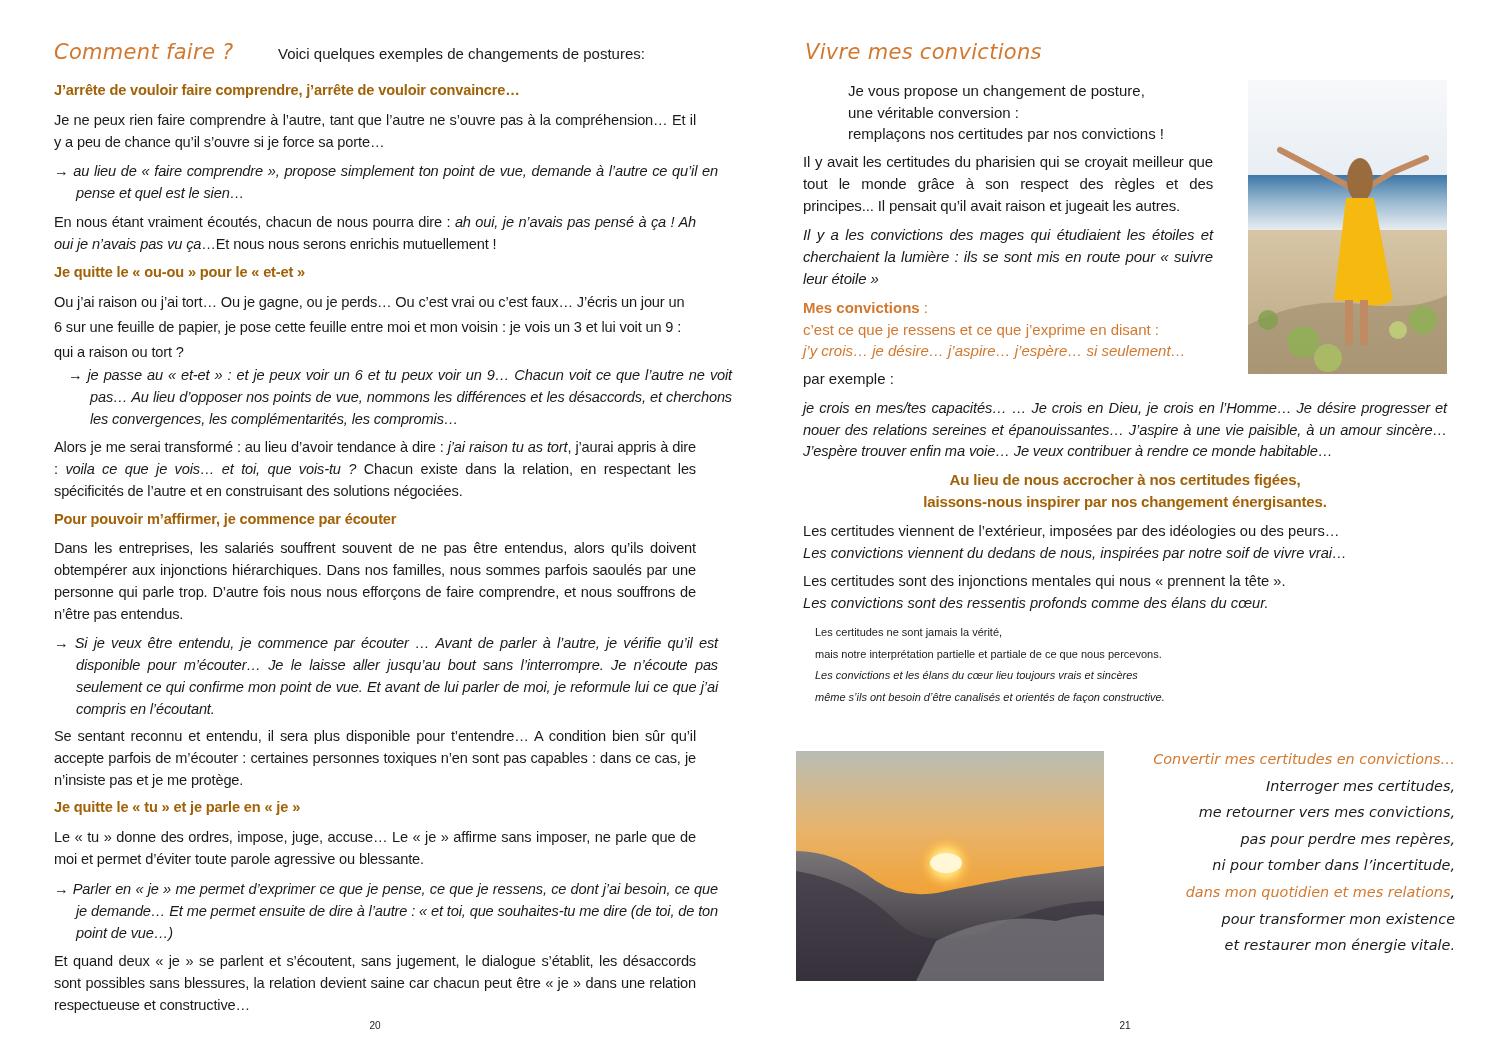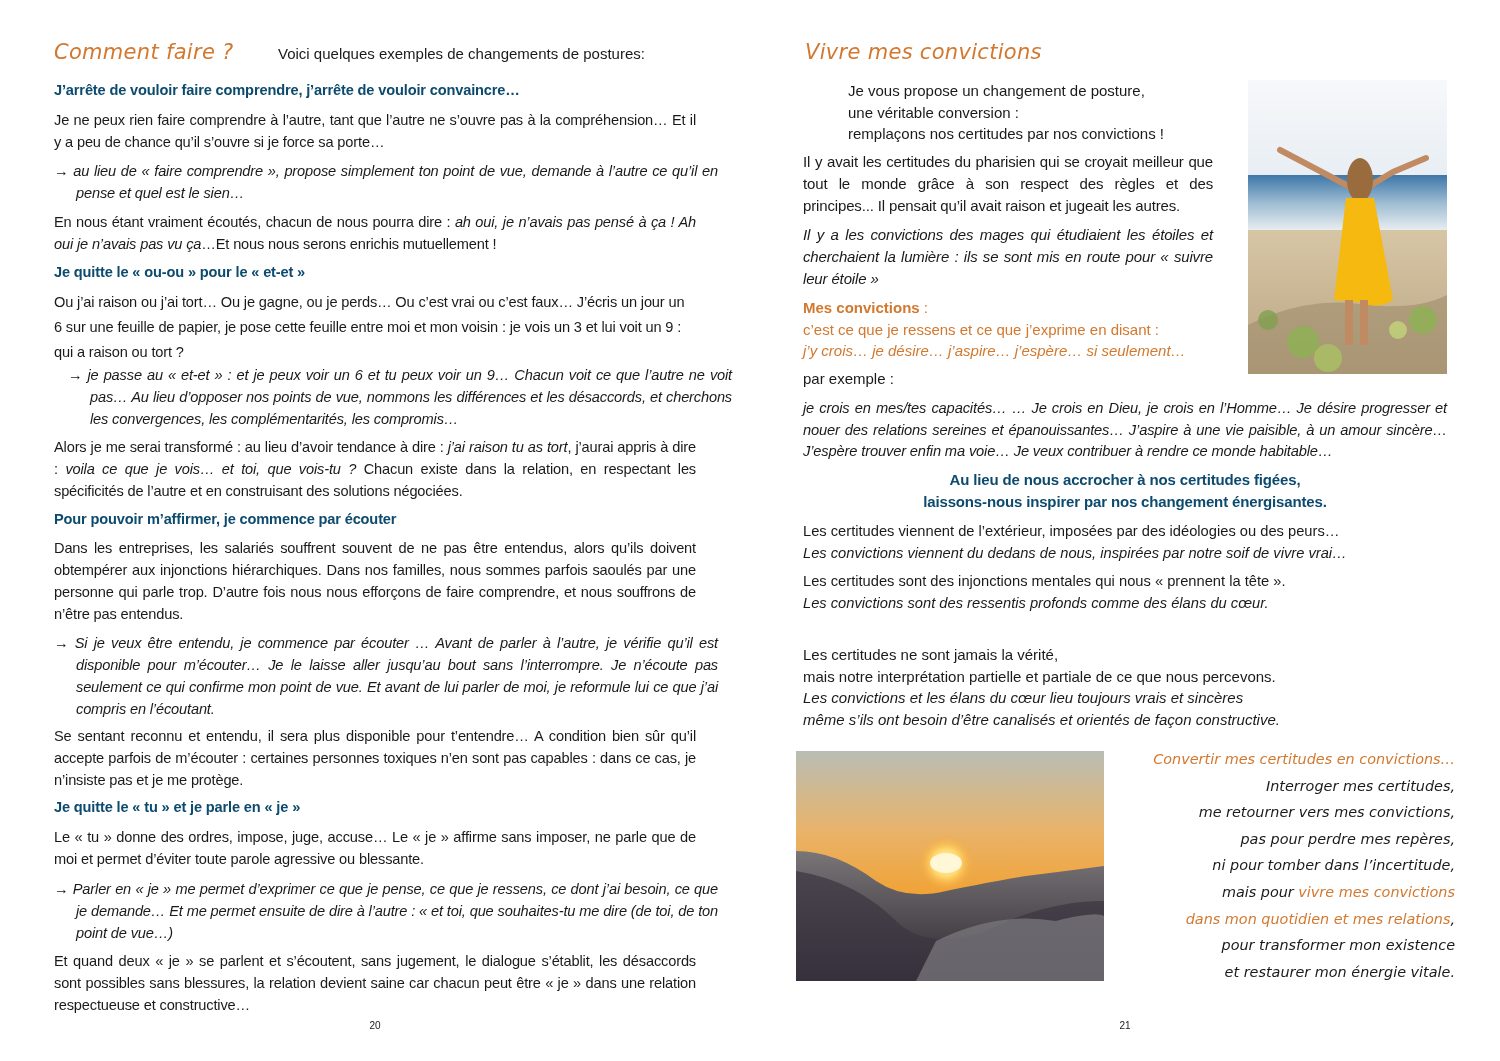--- a/index.html
+++ b/index.html
@@ -7,21 +7,21 @@
          font-family: "Liberation Sans", sans-serif; color: #1a1a1a; }
   .page { position: absolute; top: 0; height: 750px; }
   #page-left { left: 0; width: 750px; }
   #page-right { left: 750px; width: 750px; }
   .abs { position: absolute; }
   .script { font-family: "DejaVu Sans", sans-serif; font-style: italic; }
   .orange { color: #d2782f; }
   .txt { font-size: 14.6px; line-height: 22px; letter-spacing: -0.15px; }
   .just { text-align: justify; }
   .it { font-style: italic; }
-  .h-or { color: #0c4a6e; font-weight: bold; font-size: 14.6px; line-height: 20px; letter-spacing: -0.15px; }
+  .h-or { color: #a16207; font-weight: bold; font-size: 14.6px; line-height: 20px; letter-spacing: -0.15px; }
   .arrow-par { padding-left: 22px; text-indent: -22px; }
   .pnum { font-size: 10px; text-align: center; }
 
   
   #lt-title { left: 54px; top: 40px; font-size: 21px; letter-spacing: 0.3px; }
   #lt-intro { left: 278px; top: 45px; font-size: 15px; }
   .lblock { left: 54px; width: 642px; }
 
   
   #rt-title { left: 55px; top: 40px; font-size: 21px; letter-spacing: 0.3px; }
@@ -95,21 +95,21 @@
   </div>
 
   <div class="abs rwide" style="top:521px; font-size:14.7px; line-height:21.5px;">
     <div>Les certitudes viennent de l’extérieur, imposées par des idéologies ou des peurs…</div>
     <div class="it">Les convictions viennent du dedans de nous, inspirées par notre soif de vivre vrai…</div>
   </div>
   <div class="abs rwide" style="top:571px; font-size:14.7px; line-height:21.5px;">
     <div>Les certitudes sont des injonctions mentales qui nous « prennent la tête ».</div>
     <div class="it">Les convictions sont des ressentis profonds comme des élans du cœur.</div>
   </div>
-  <div class="abs rwide" style="top:644px; font-size:15px; line-height:21.5px;">
+  <div class="abs rwide" style="top:622px; font-size:11px; line-height:21.5px;margin-left:12px;">
     <div>Les certitudes ne sont jamais la vérité,</div>
     <div>mais notre interprétation partielle et partiale de ce que nous percevons.</div>
     <div class="it">Les convictions et les élans du cœur lieu toujours vrais et sincères</div>
     <div class="it">même s’ils ont besoin d’être canalisés et orientés de façon constructive.</div>
   </div>
 
   <div class="abs" id="beach-img">
     <svg width="199" height="294" viewBox="0 0 199 294">
       <defs>
         <linearGradient id="sky" x1="0" y1="0" x2="0" y2="1">
@@ -176,20 +176,19 @@
       <path d="M140 190 Q200 160 260 170 Q300 160 308 165 L308 230 L120 230 Z" fill="#7d7a80" opacity="0.7"></path>
     </svg>
   </div>
 
   <div class="abs script" id="poem">
     <div class="orange">Convertir mes certitudes en convictions…</div>
     <div>Interroger mes certitudes,</div>
     <div>me retourner vers mes convictions,</div>
     <div>pas pour perdre mes repères,</div>
     <div>ni pour tomber dans l’incertitude,</div>
-    <div><span>mais pour </span><span class="orange">vivre mes convictions</span></div>
     <div><span class="orange">dans mon quotidien et mes relations</span><span>,</span></div>
     <div>pour transformer mon existence</div>
     <div>et restaurer mon énergie vitale.</div>
   </div>
 
   <div class="abs pnum" style="left:355px; top:1020px; width:40px;">21</div>
 </div>
 
 </body></html>

